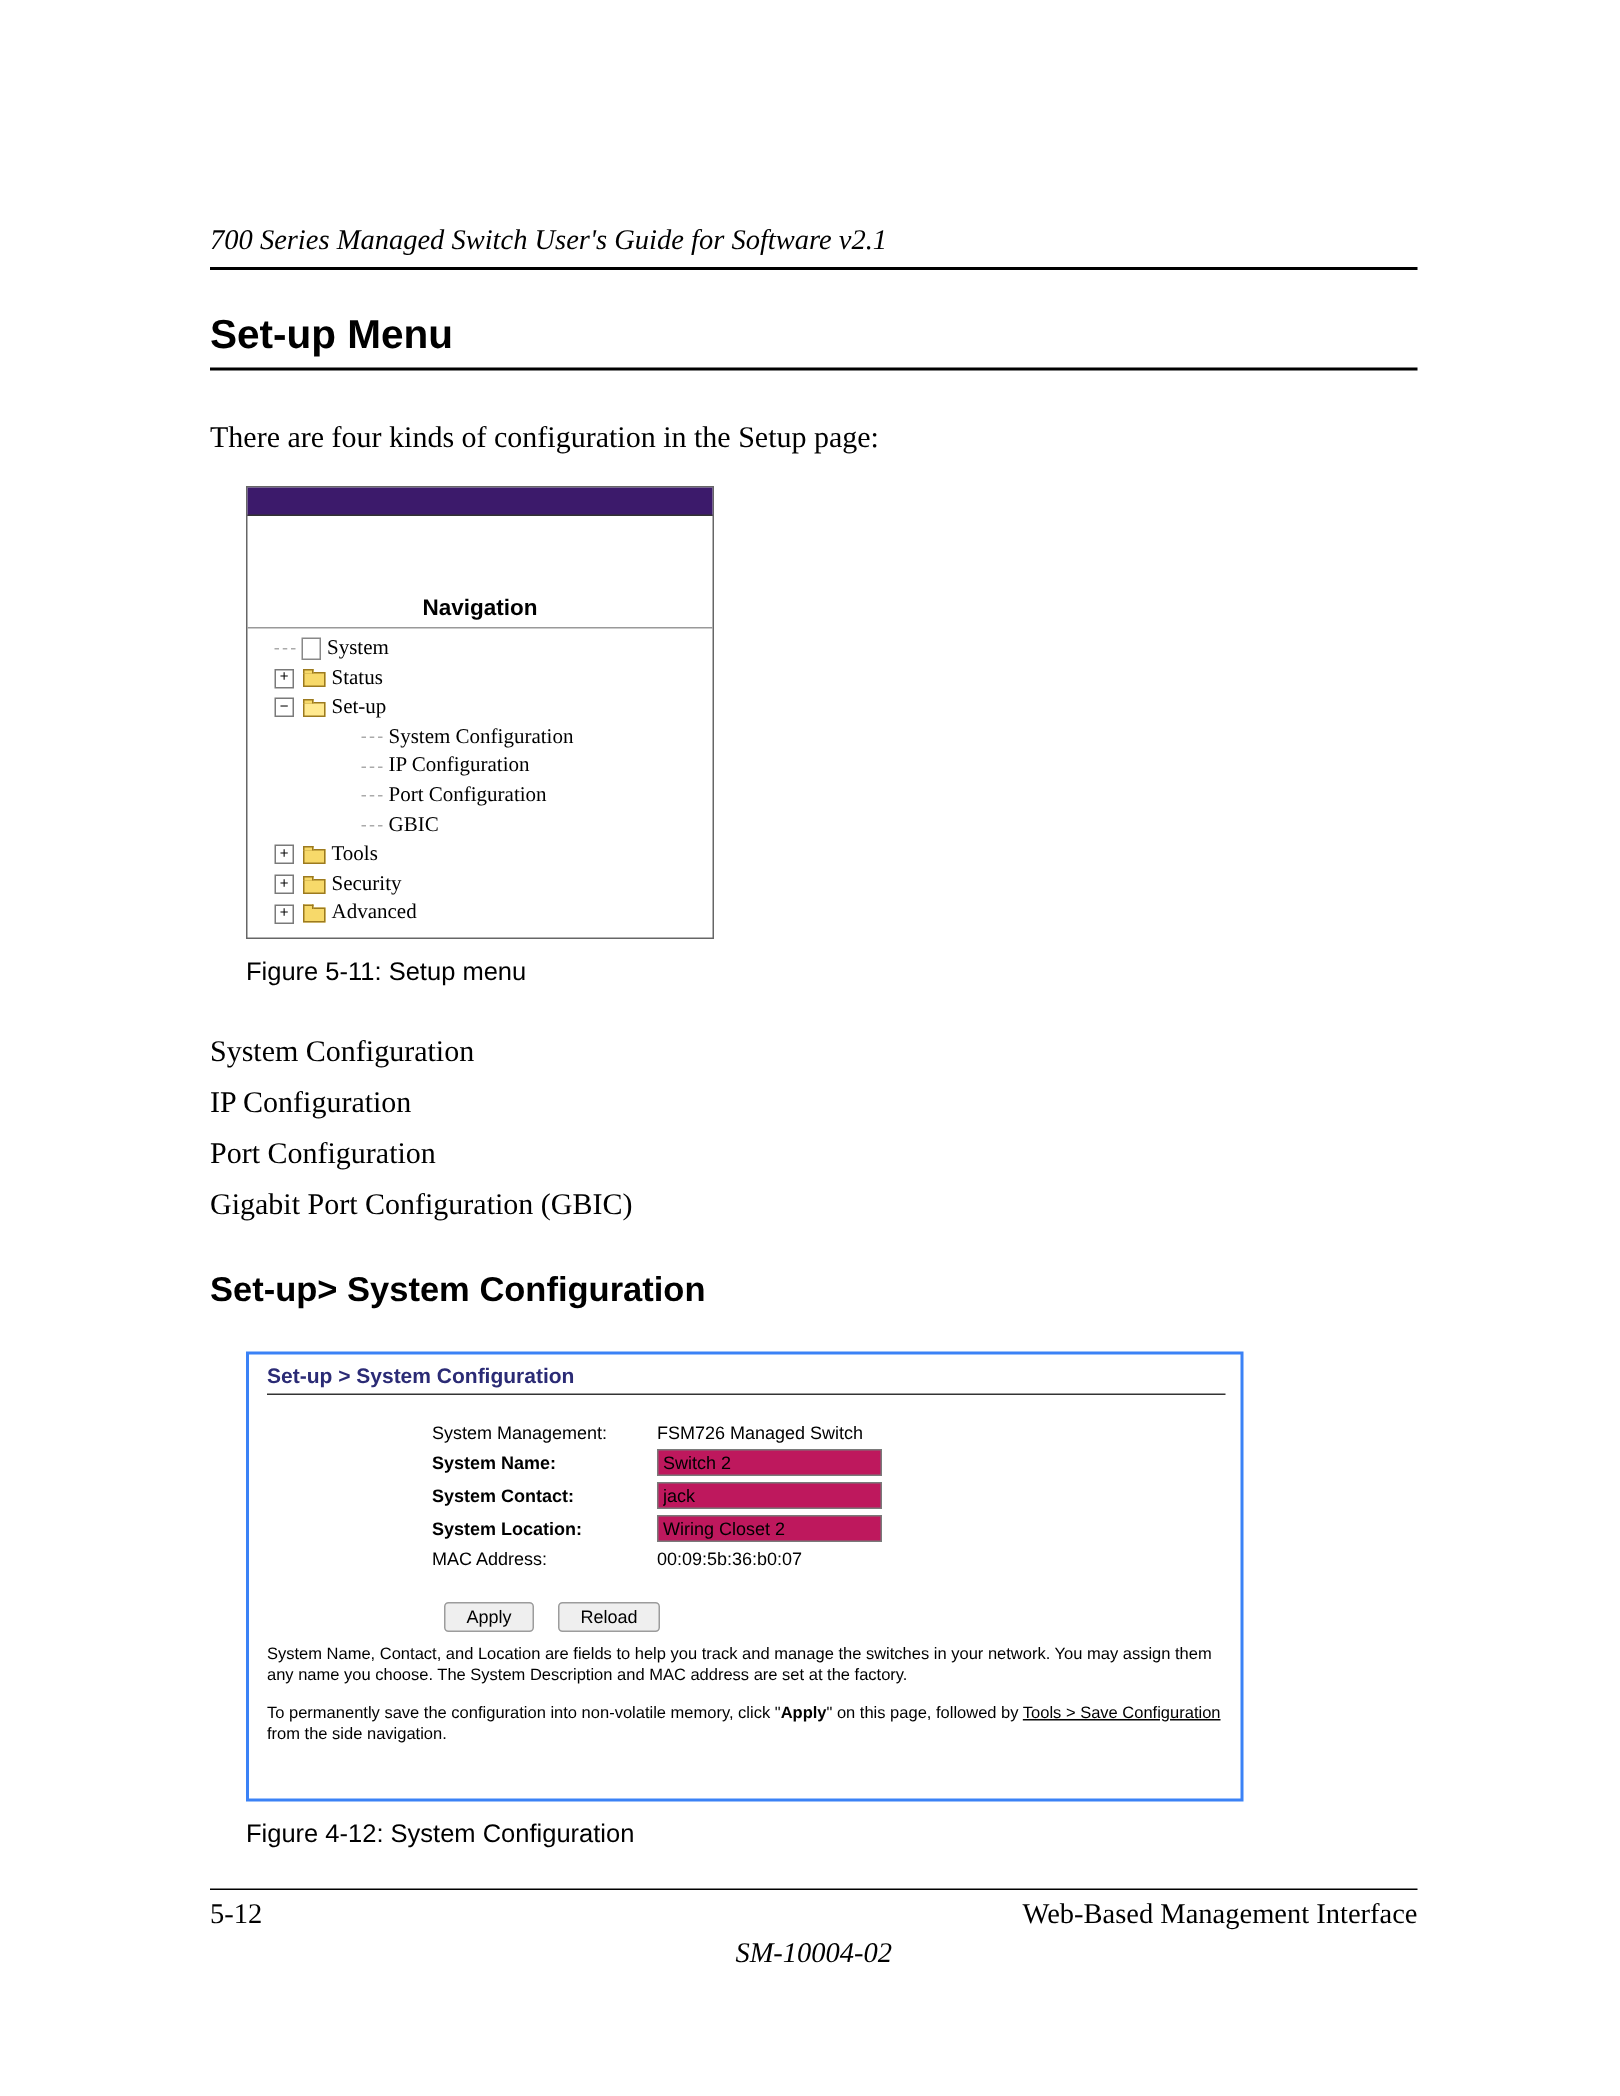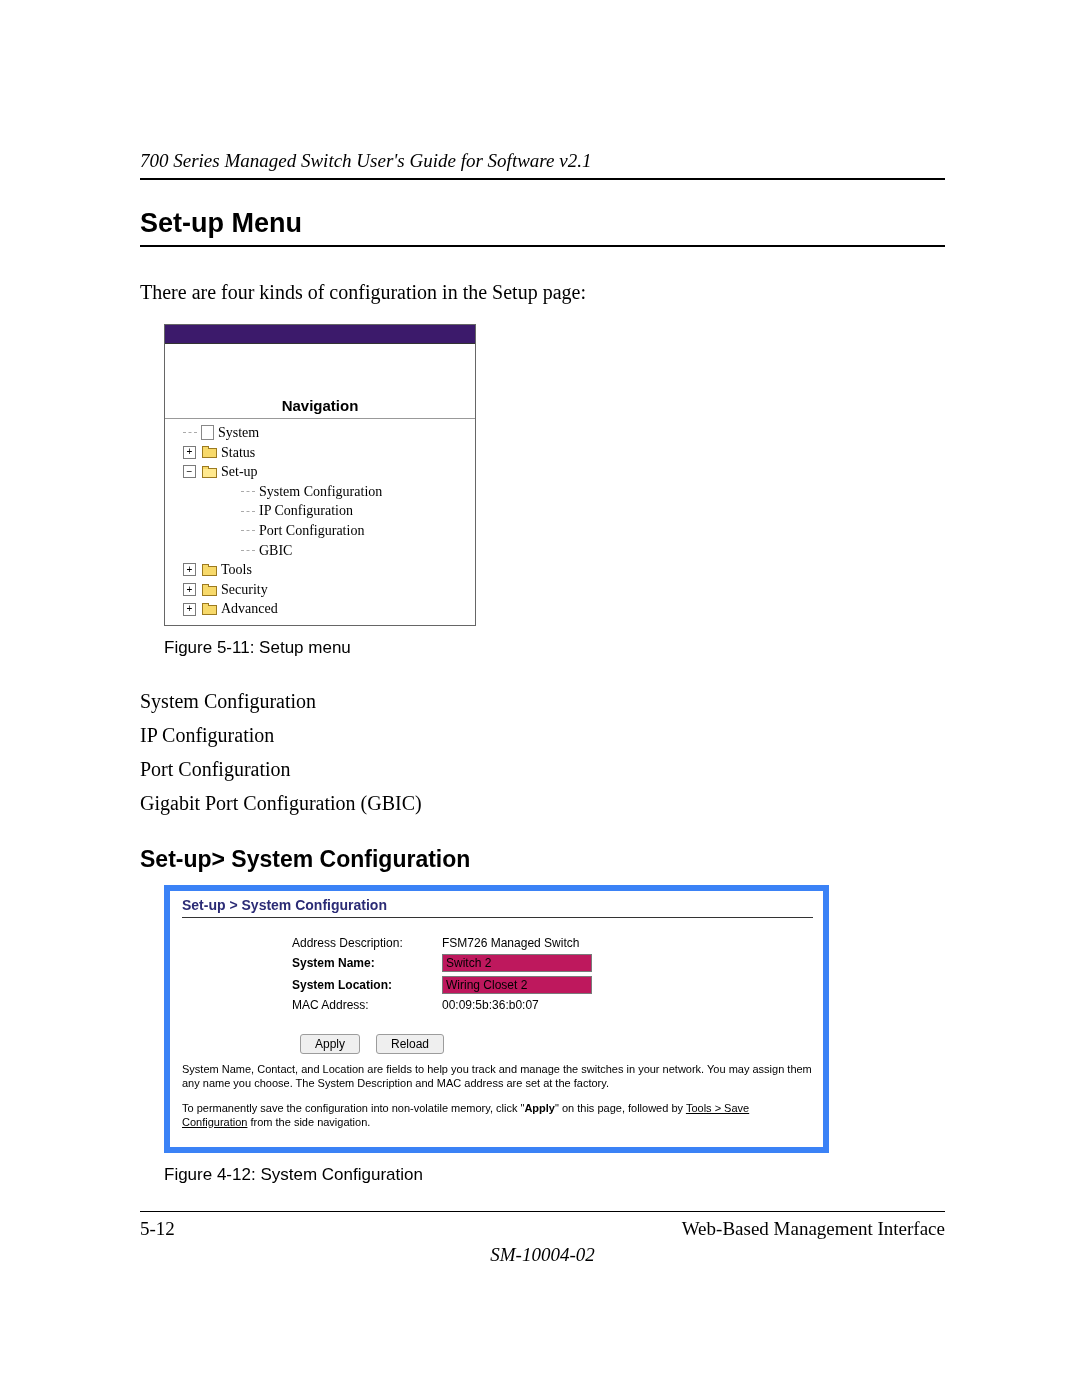--- a/index.html
+++ b/index.html
@@ -44,21 +44,21 @@
   }
   .config-list {
     font-size: 20px;
     line-height: 1.7;
     margin: 0 0 26px 0;
   }
   h3.sub-title {
     font-family: Arial, Helvetica, sans-serif;
     font-weight: bold;
     font-size: 23px;
-    margin: 0 0 12px 0;
+    margin: 0 0 28px 0;
   }
 
   
   .nav-panel {
     margin-left: 24px;
     width: 310px;
     border: 1px solid #666;
     font-family: "Times New Roman", serif;
     font-size: 14px;
     background: #fff;
@@ -139,24 +139,24 @@
     display: inline-block;
     width: 14px;
     border-top: 1px dashed #aaa;
     vertical-align: middle;
   }
 
   
   .sysconf-panel {
     margin: 0 0 0 24px;
     width: 665px;
-    border: 6px solid #3b82f6;
+    border: 2px solid #3b82f6;
     font-family: Arial, Helvetica, sans-serif;
     font-size: 12px;
-    padding: 6px 10px 8px 12px;
+    padding: 6px 10px 26px 12px;
     box-sizing: border-box;
     background: #fff;
   }
   .sysconf-title {
     font-weight: bold;
     font-size: 14px;
     color: #2b2b75;
     margin-bottom: 4px;
   }
   .sysconf-hr {
@@ -302,26 +302,30 @@
     <div>Gigabit Port Configuration (GBIC)</div>
   </div>
 
   <h3 class="sub-title">Set-up&gt; System Configuration</h3>
 
   <div class="sysconf-panel">
     <div class="sysconf-title">Set-up &gt; System Configuration</div>
     <hr class="sysconf-hr">
     <div class="sysconf-form">
       <div class="sysconf-row">
-        <span class="sysconf-label">Address Description:</span>
+        <span class="sysconf-label">System Management:</span>
         <span class="sysconf-value">FSM726 Managed Switch</span>
       </div>
       <div class="sysconf-row">
         <span class="sysconf-label bold">System Name:</span>
         <input class="sysconf-input" value="Switch 2" style="">
+      </div>
+      <div class="sysconf-row">
+        <span class="sysconf-label bold">System Contact:</span>
+        <input class="sysconf-input" value="jack" style="">
       </div>
       <div class="sysconf-row">
         <span class="sysconf-label bold">System Location:</span>
         <input class="sysconf-input" value="Wiring Closet 2" style="">
       </div>
       <div class="sysconf-row">
         <span class="sysconf-label">MAC Address:</span>
         <span class="sysconf-value">00:09:5b:36:b0:07</span>
       </div>
     </div>

